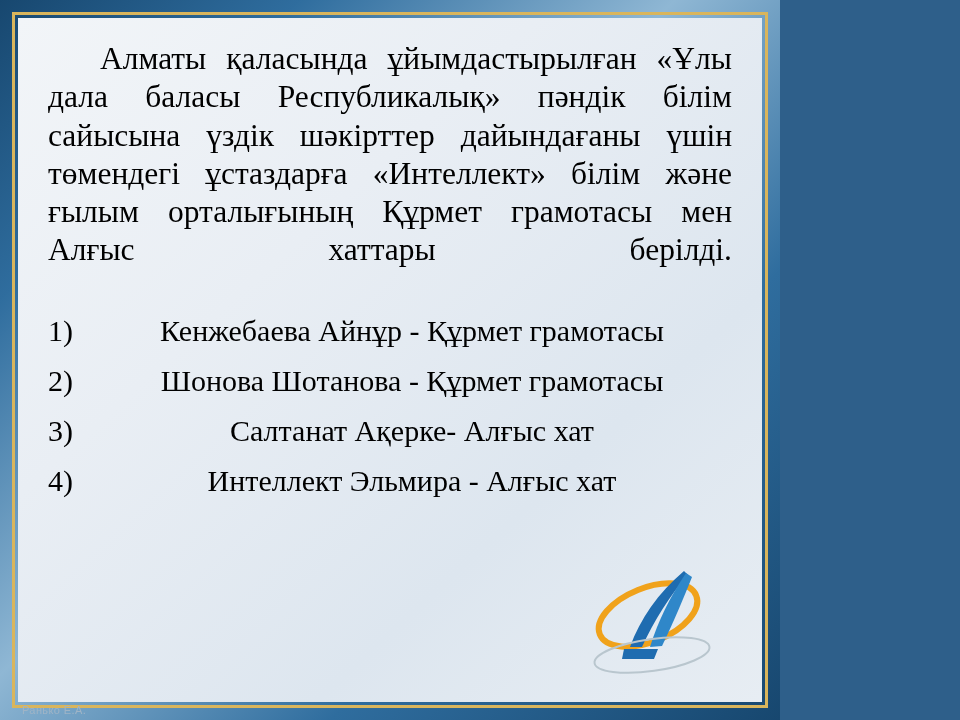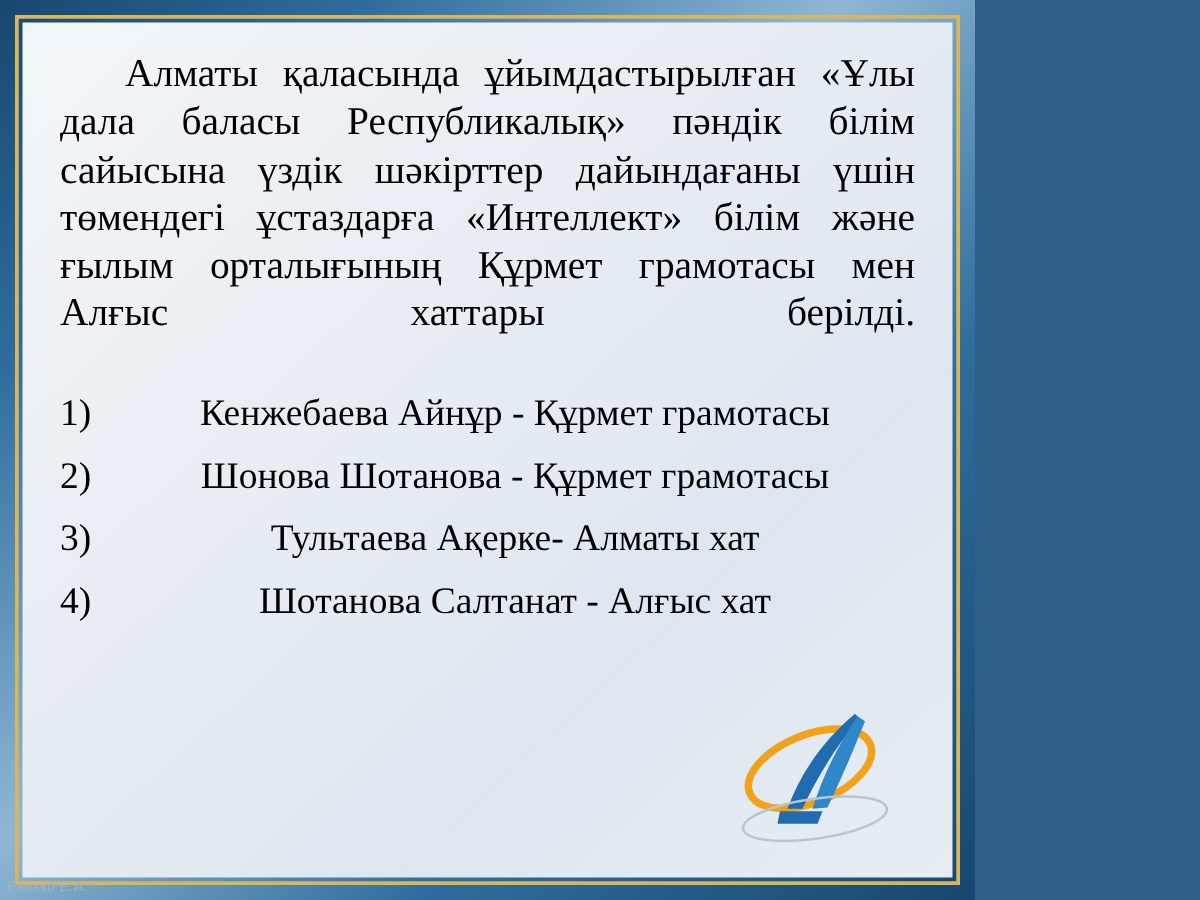--- a/index.html
+++ b/index.html
@@ -83,21 +83,21 @@
   .logo {
     position: absolute;
     right: 26px;
     bottom: 24px;
     width: 170px;
     height: 115px;
     pointer-events: none;
   }
   .credit {
     position: absolute;
-    left: 6px;
+    left: 22px;
     bottom: 4px;
     font-family: "Liberation Sans", sans-serif;
     font-size: 11px;
     color: #9fb4c6;
     letter-spacing: 0.4px;
   }
 </style>
 </head>
 <body>
 
@@ -112,25 +112,25 @@
       <li class="list-item">
         <span class="list-num">1)</span>
         <span class="list-text">Кенжебаева Айнұр - Құрмет грамотасы</span>
       </li>
       <li class="list-item">
         <span class="list-num">2)</span>
         <span class="list-text">Шонова Шотанова  - Құрмет грамотасы</span>
       </li>
       <li class="list-item">
         <span class="list-num">3)</span>
-        <span class="list-text">Тультаева Ақерке- Алматы  хат</span>
+        <span class="list-text">Салтанат Ақерке- Алғыс  хат</span>
       </li>
       <li class="list-item">
         <span class="list-num">4)</span>
-        <span class="list-text">Шотанова Салтанат - Алғыс  хат</span>
+        <span class="list-text">Интеллект Эльмира - Алғыс  хат</span>
       </li>
     </ul>
 
     <svg class="logo" viewBox="0 0 170 115" xmlns="http://www.w3.org/2000/svg">
       <ellipse cx="82" cy="52" rx="52" ry="27" transform="rotate(-22 82 52)" fill="none" stroke="#f0a21b" stroke-width="6"></ellipse>
       <path d="M118 8 C92 30 74 56 64 84 L76 84 C88 58 104 32 122 12 Z" fill="#1f6cb0"></path>
       <path d="M120 10 C104 34 92 58 84 84 L96 83 C108 58 118 34 126 14 Z" fill="#2f87c9"></path>
       <path d="M58 86 L92 86 L88 96 L56 96 Z" fill="#1f6cb0"></path>
       <ellipse cx="86" cy="92" rx="58" ry="16" transform="rotate(-8 86 92)" fill="none" stroke="#b9c6ce" stroke-width="2"></ellipse>
     </svg>

